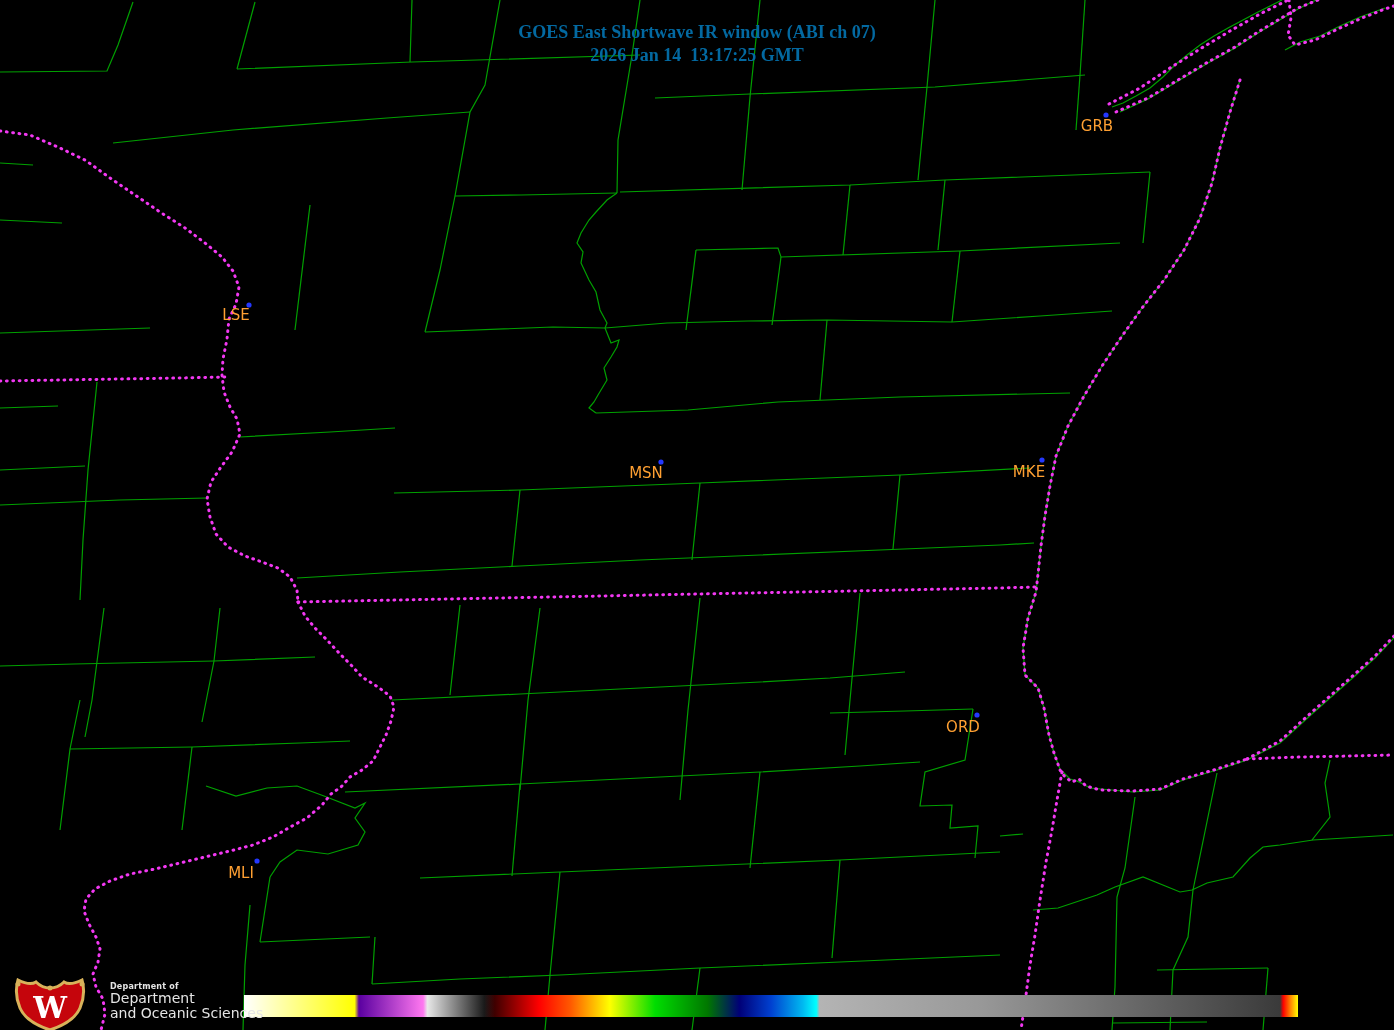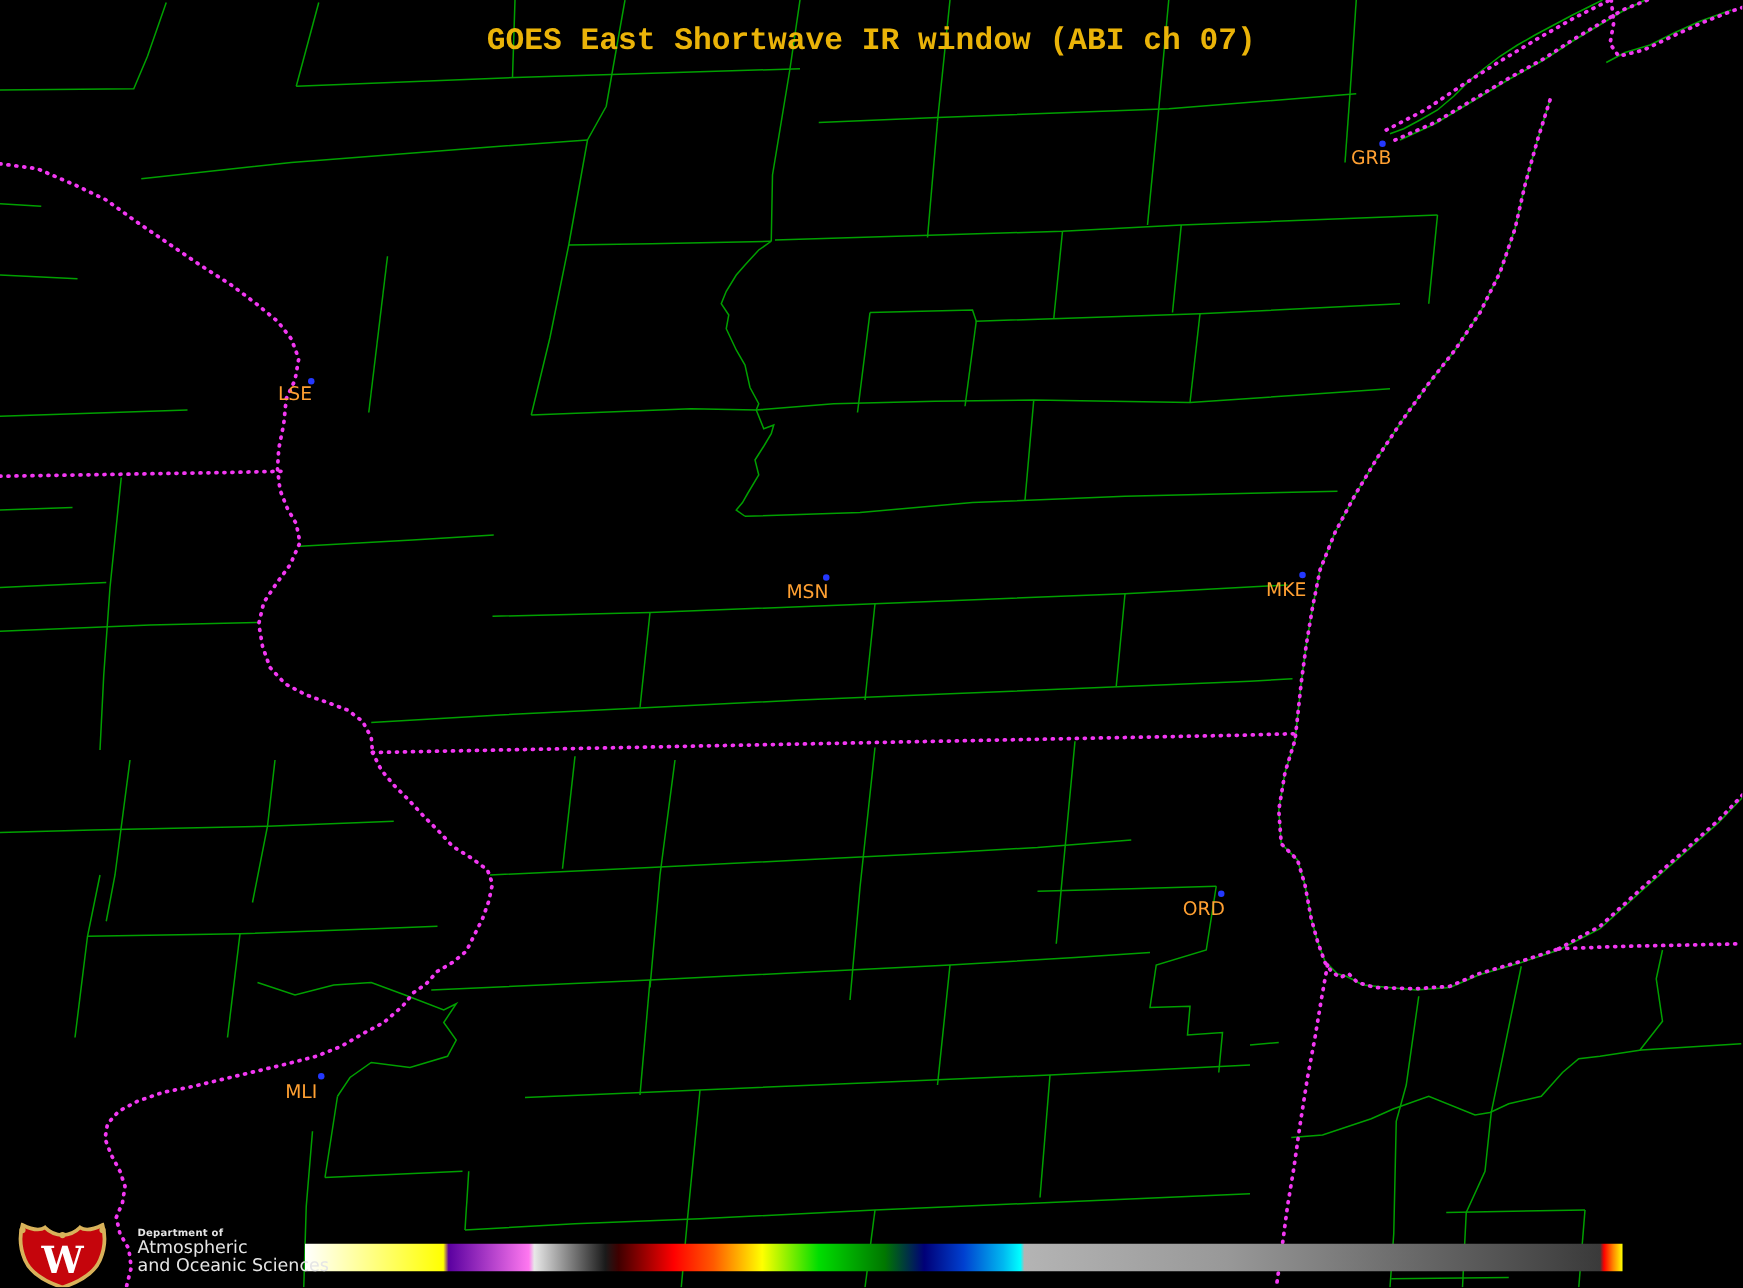--- a/index.html
+++ b/index.html
@@ -1,21 +1,21 @@
 <!DOCTYPE html>
 <html><head>
 <meta charset="utf-8">
 <style>
   html,body{margin:0;padding:0;background:#000;}
   #screen{position:relative;width:1394px;height:1030px;background:#000;overflow:hidden;
           font-family:"DejaVu Sans", sans-serif;}
   #map-svg{position:absolute;left:0;top:0;}
   .title-block{position:absolute;top:21px;left:0;width:100%;text-align:center;z-index:5;}
-  .title-line{color:#eab308;font-weight:bold;font-size:25px;line-height:23px;white-space:pre;
-              font-family:Liberation Mono, monospace;}
+  .title-line{color:#0369a1;font-weight:bold;font-size:18px;line-height:23px;white-space:pre;
+              font-family:Liberation Serif, serif;}
   .logo{position:absolute;left:4px;top:978px;width:280px;height:52px;z-index:6;}
   .logo-text{position:absolute;left:106px;top:4px;color:#e5e5e5;}
   .logo-dept{font-size:8px;font-weight:bold;letter-spacing:0.2px;}
   .logo-l1{font-size:14px;line-height:15px;}
   .logo-l2{font-size:14px;line-height:15px;}
   .crest{position:absolute;left:2px;top:0px;}
 </style>
 </head>
 <body>
 
@@ -159,30 +159,31 @@
         <circle cx="977" cy="715" r="2.6" fill="#2438ff"></circle>
         <text x="963" y="732" text-anchor="middle" fill="#ffa032" font-size="15" font-family="DejaVu Sans, sans-serif">ORD</text>
         <circle cx="257" cy="861" r="2.6" fill="#2438ff"></circle>
         <text x="241" y="878" text-anchor="middle" fill="#ffa032" font-size="15" font-family="DejaVu Sans, sans-serif">MLI</text>
       </g>
     <rect id="colorbar" fill="url(#cbar-grad)" x="244" y="995" width="1054" height="22"></rect>
   </svg>
 
   <div class="title-block">
     <div class="title-line">GOES East Shortwave IR window (ABI ch 07)</div>
+    <div class="title-line">2026 Jan 14  13:17:25 GMT</div>
   </div>
 
   <div class="logo">
     <svg class="crest" width="88" height="52" viewBox="0 0 88 52">
       <path d="M12,2 Q24,8 30,4 Q36,10 44,10 Q52,10 58,4 Q64,8 76,2 Q80,16 74,30 Q68,44 44,52 Q20,44 14,30 Q8,16 12,2 Z" fill="#c5050c" stroke="#d8b25a" stroke-width="3"></path>
       <circle cx="12" cy="6" r="2.5" fill="#d8b25a"></circle>
       <circle cx="76" cy="6" r="2.5" fill="#d8b25a"></circle>
       <circle cx="44" cy="10" r="2.5" fill="#d8b25a"></circle>
       <text x="44" y="40" text-anchor="middle" font-size="30" font-weight="bold" font-family="DejaVu Serif, serif" fill="#ffffff">W</text>
     </svg>
     <div class="logo-text">
       <div class="logo-dept">Department of</div>
-      <div class="logo-l1">Atmospheric</div>
+      <div class="logo-l1">Department</div>
       <div class="logo-l2">and Oceanic Sciences</div>
     </div>
   </div>
 
 </div>
 
 </body></html>

